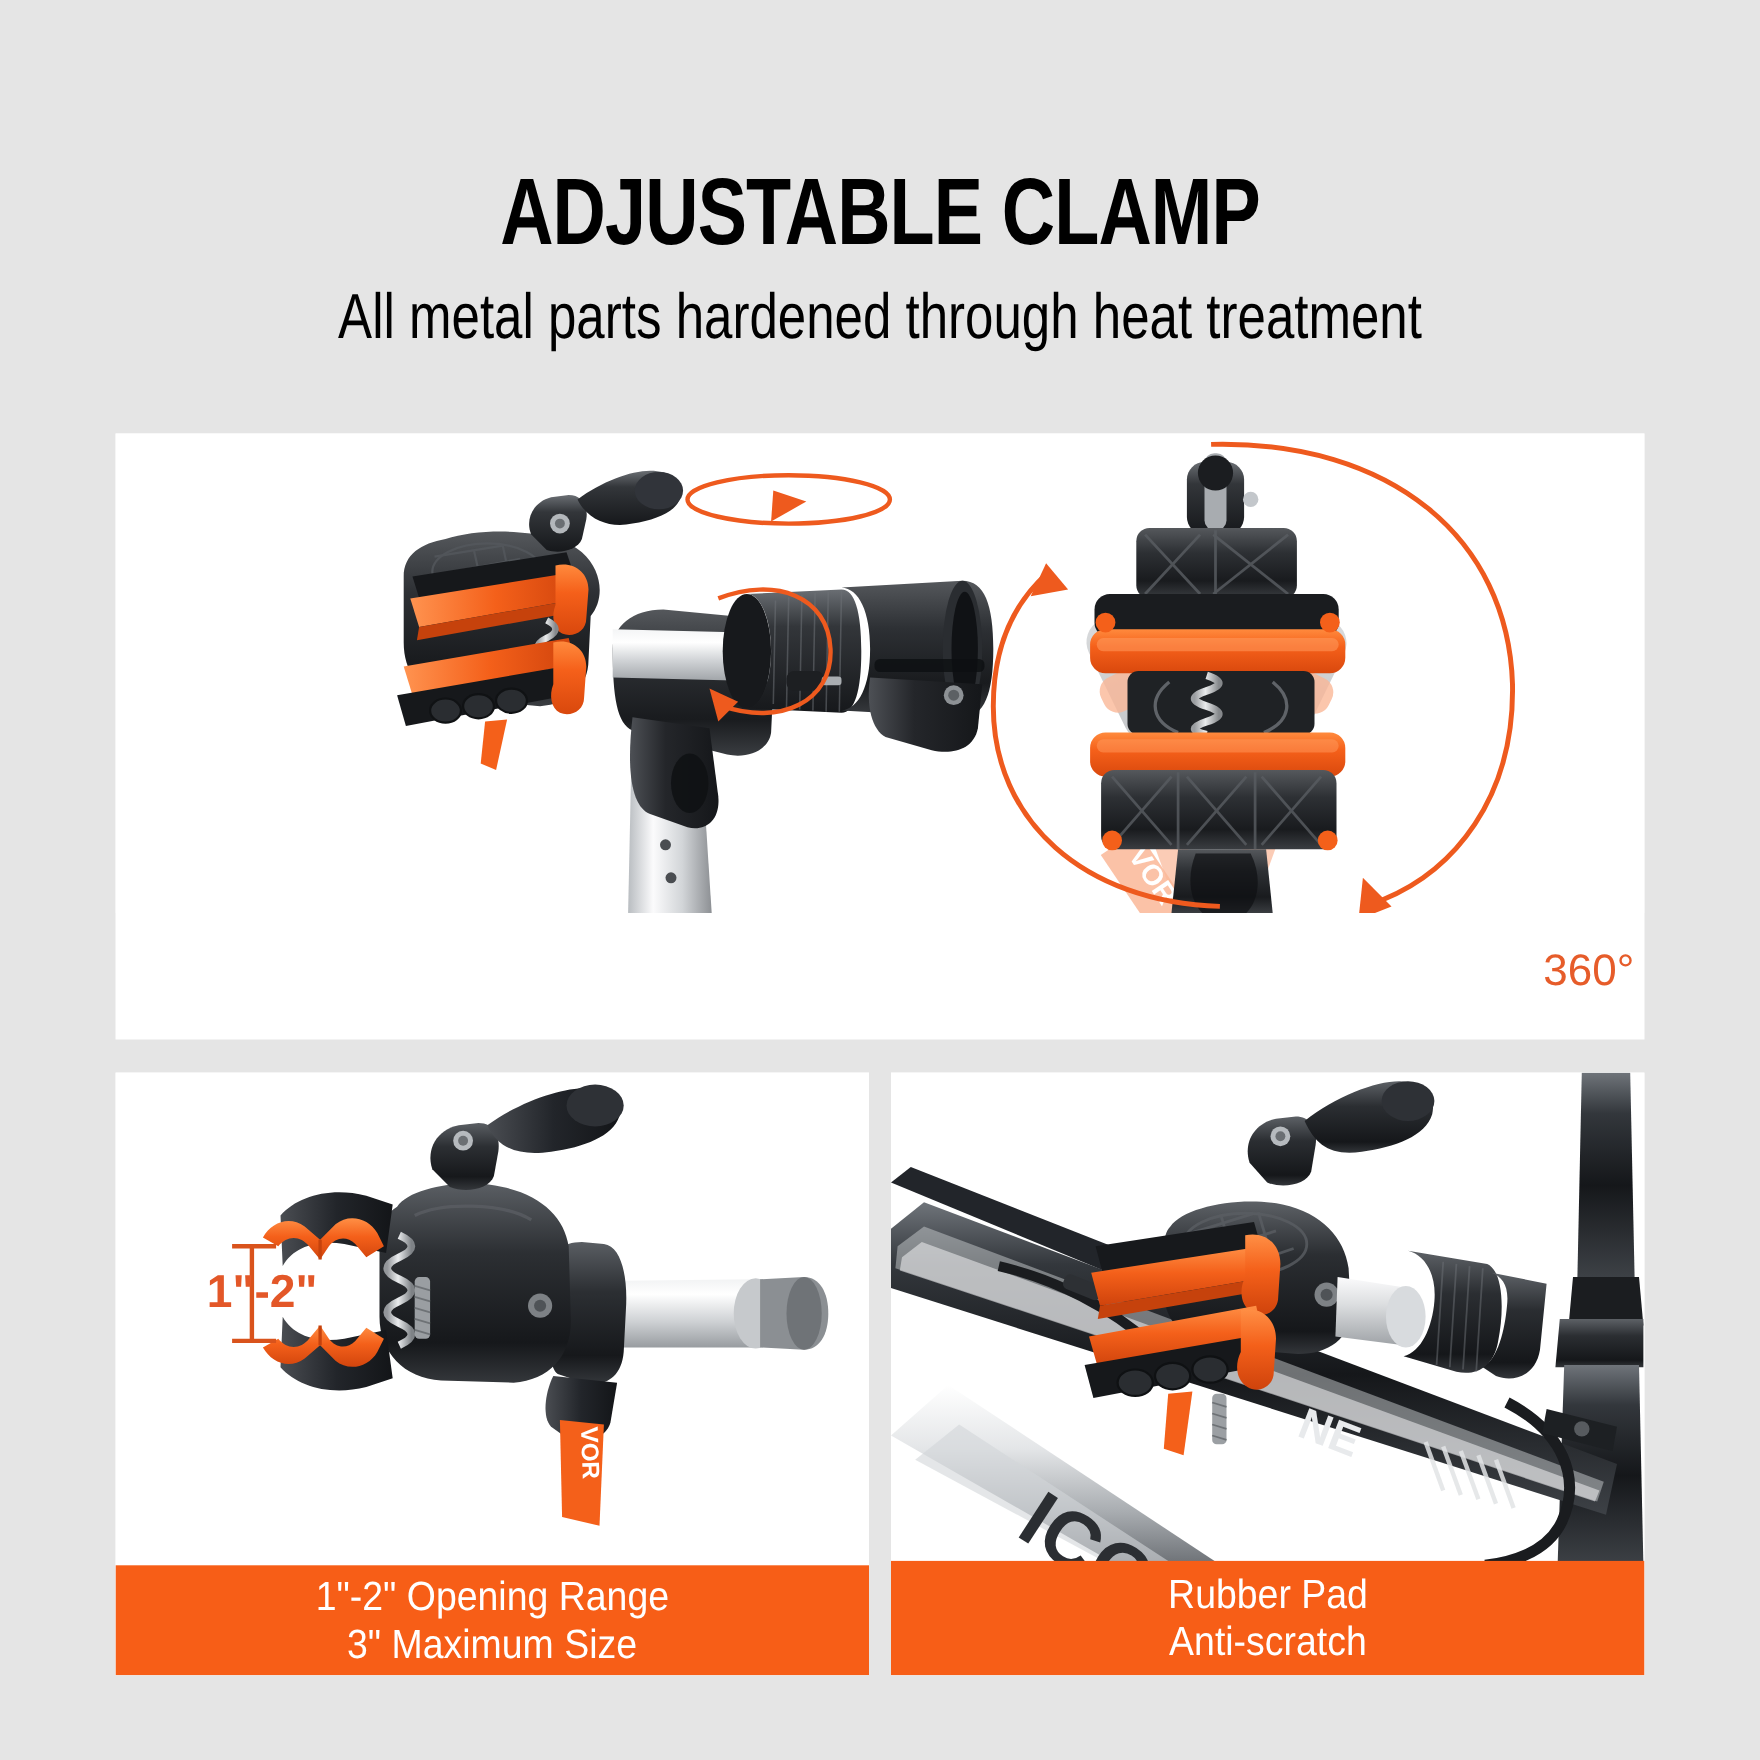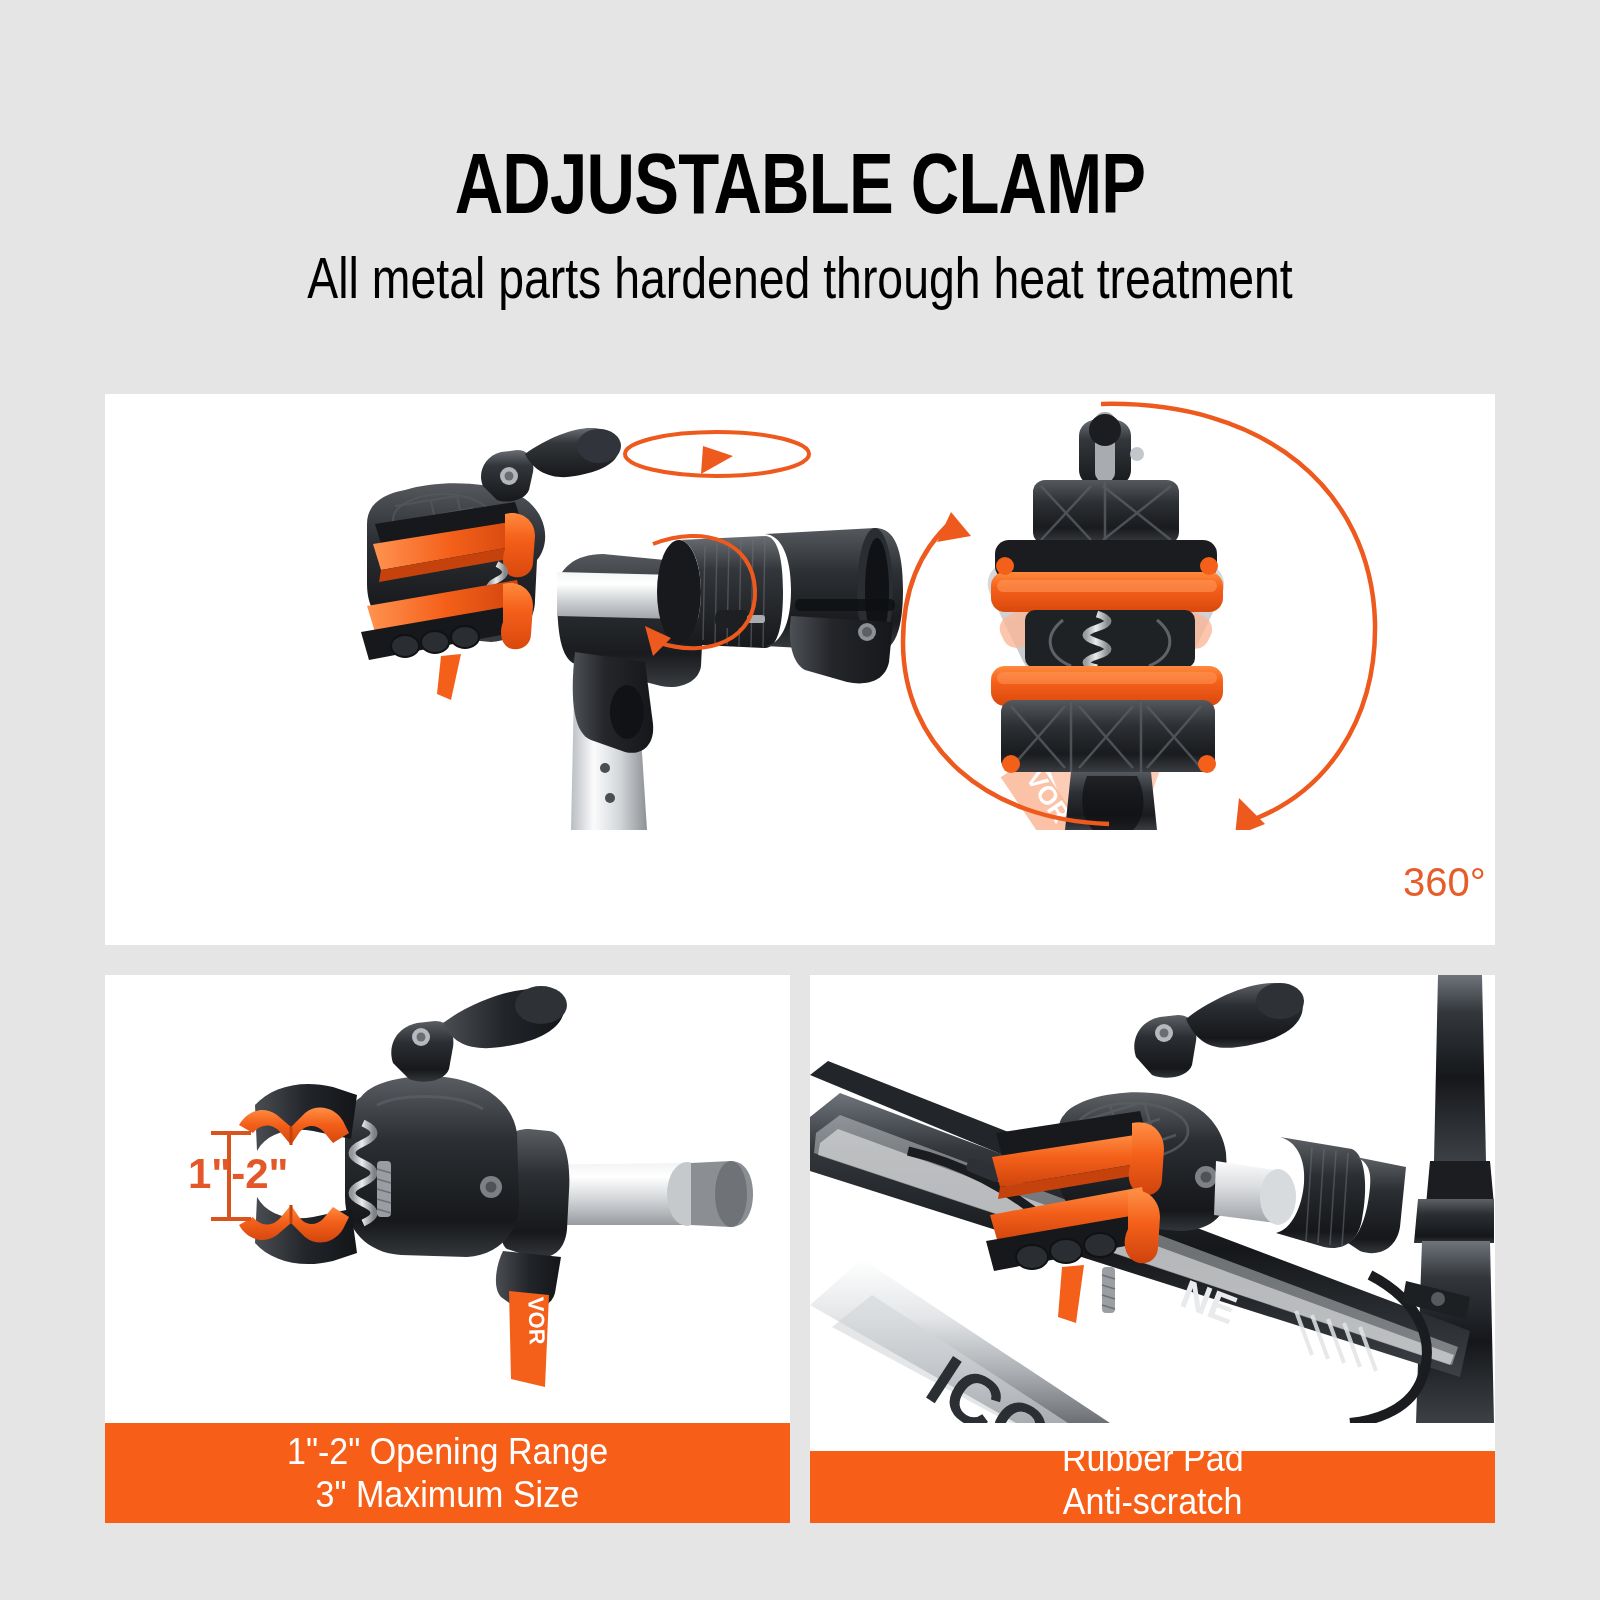--- a/index.html
+++ b/index.html
@@ -5,21 +5,21 @@
   * { margin:0; padding:0; box-sizing:border-box; }
   html,body { width:1600px; height:1600px; }
   body {
     background:#e5e5e5;
     font-family:"Liberation Sans", sans-serif;
     position:relative;
     overflow:hidden;
   }
 
   
-  #header { position:absolute; left:0; top:4px; width:1600px; height:320px; }
+  #header { position:absolute; left:0; top:14px; width:1600px; height:320px; }
   #page-title {
     position:absolute; left:0; top:133px; width:1600px;
     text-align:center;
     font-family:"Liberation Sans Narrow","Liberation Sans",sans-serif;
     font-weight:bold;
     font-size:86px;
     line-height:92px;
     letter-spacing:-1px;
     color:#000;
     transform:scaleX(0.78);
@@ -57,21 +57,21 @@
     display:flex;
     flex-direction:column;
     align-items:center;
     justify-content:center;
     text-align:center;
     font-family:"Liberation Sans Narrow","Liberation Sans",sans-serif;
     font-weight:normal;
   }
   #panel-rotation .caption { height:115px; font-size:40px; line-height:46px; }
   #panel-opening  .caption { height:100px; font-size:37px; line-height:43px; }
-  #panel-rubber   .caption { height:72px; font-size:37px; line-height:43px;justify-content:flex-end; }
+  #panel-rubber   .caption { height:104px; font-size:37px; line-height:43px; }
   .caption span { display:block; transform:scaleX(0.92); }
 
   
   .anno-360 {
     position:absolute;
     left:1298px; top:466px;
     font-family:"Liberation Sans","Liberation Sans Narrow",sans-serif;
     font-size:40px;
     font-weight:normal;
     color:#e65c2a;

